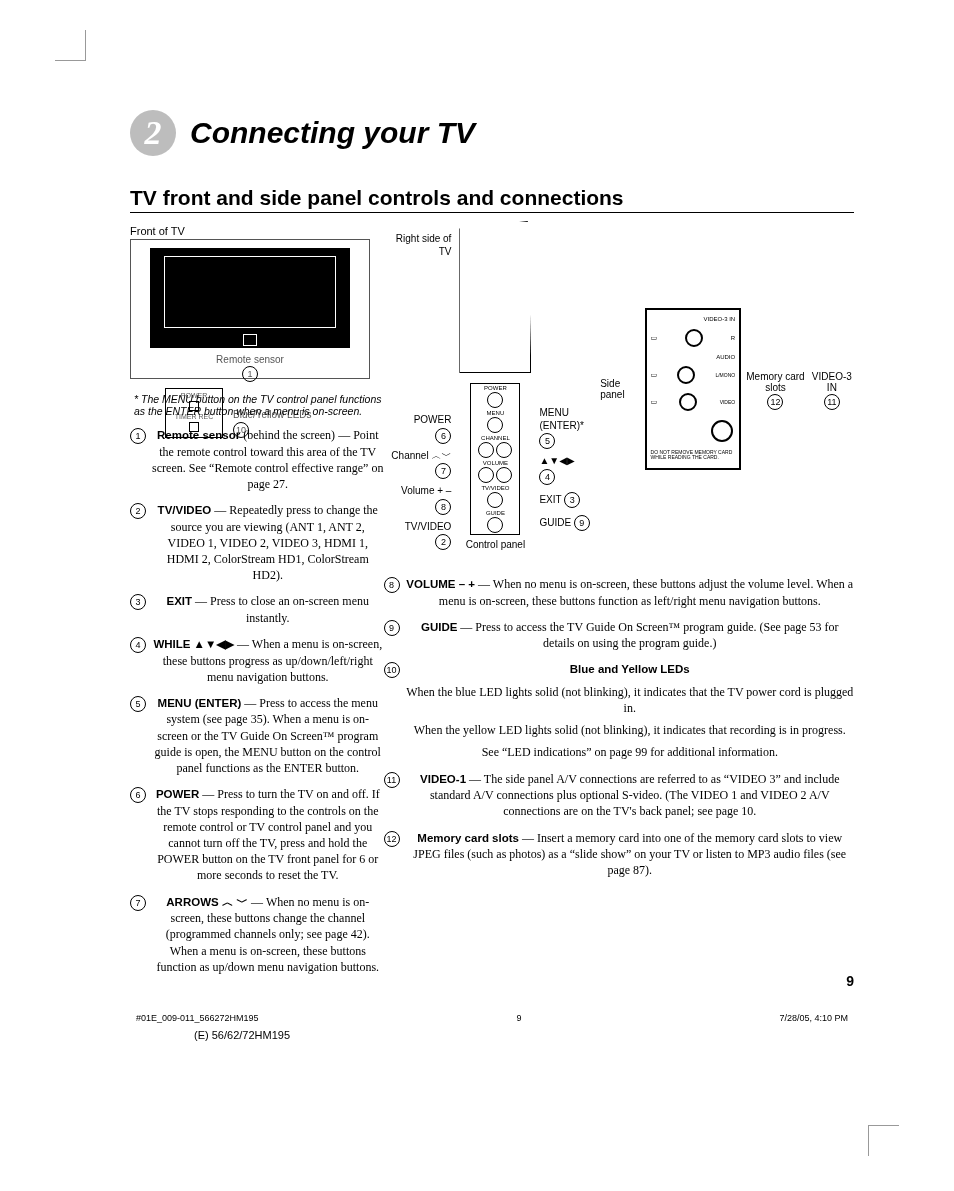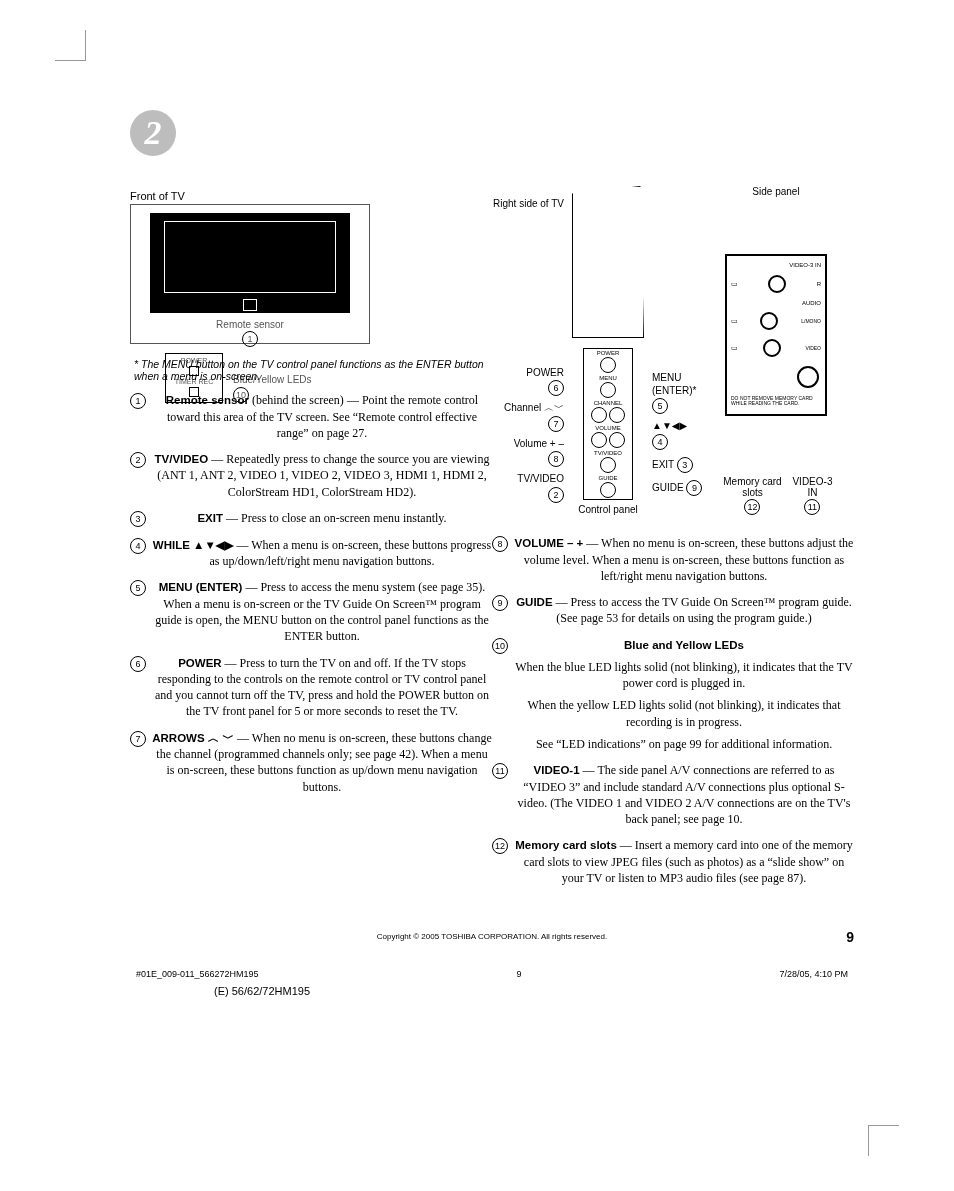--- a/index.html
+++ b/index.html
@@ -129,21 +129,21 @@
   .footer-line {
     display: flex;
     justify-content: space-between;
     font: 9px Arial, sans-serif;
     margin-top: 24px;
     padding: 0 6px;
   }
   .footer-model {
     font: 11px Arial, sans-serif;
     margin-top: 6px;
-    margin-left: 84px;
+    margin-left: 64px;
   }
   .footer-black {
     font: 9px Arial, sans-serif;
     margin-left: 80px;
     margin-top: 2px;
   }
   .tv-screen {
     width: 200px; height: 100px;
     background: #000; position: relative; margin: 4px auto 6px auto;
   }
@@ -169,22 +169,24 @@
 </head>
 <body>
 
 <div class="crop-tl"></div>
 <div class="crop-tr"></div>
 
 <div class="page">
 
   <div class="chapter-head">
     <div class="chap-num-circle">2</div>
+    <div class="chap-title">Connecting your TV</div>
   </div>
 
+  <div class="section-title">TV front and side panel controls and connections</div>
 
   <div class="cols">
 
     <div class="col">
       <div class="fig-label">Front of TV</div>
       <div class="diagram front-tv">
         <div class="tv-screen">
           <div class="tv-sensor"></div>
         </div>
         <div style="text-align:center" class="small-arial">
@@ -223,21 +225,21 @@
           <div class="def-item">
             <div class="ring">4</div>
             <div class="def-body"><b>WHILE ▲▼◀▶</b><span> — When a menu is on-screen, these buttons progress as up/down/left/right menu navigation buttons.</span></div>
           </div>
           <div class="def-item">
             <div class="ring">5</div>
             <div class="def-body"><b>MENU (ENTER)</b><span> — Press to access the menu system (see page 35). When a menu is on-screen or the TV Guide On Screen™ program guide is open, the MENU button on the control panel functions as the ENTER button.</span></div>
           </div>
           <div class="def-item">
             <div class="ring">6</div>
-            <div class="def-body"><b>POWER</b><span> — Press to turn the TV on and off. If the TV stops responding to the controls on the remote control or TV control panel and you cannot turn off the TV, press and hold the POWER button on the TV front panel for 5 or more seconds to reset the TV.</span></div>
+            <div class="def-body"><b>POWER</b><span> — Press to turn the TV on and off. If the TV stops responding to the controls on the remote control or TV control panel and you cannot turn off the TV, press and hold the POWER button on the TV front panel for 6 or more seconds to reset the TV.</span></div>
           </div>
           <div class="def-item">
             <div class="ring">7</div>
             <div class="def-body"><b>ARROWS ︿ ﹀</b><span> — When no menu is on-screen, these buttons change the channel (programmed channels only; see page 42). When a menu is on-screen, these buttons function as up/down menu navigation buttons.</span></div>
           </div>
         </div>
     </div>
 
     <div class="col">
       <div class="right-side-wrap">
@@ -279,21 +281,21 @@
         </div>
 
         <div class="callout-stack" style="width:56px;">
           <div style="height:180px"></div>
           <div class="row" style="text-align:left"><span>MENU</span><br><span>(ENTER)*</span><br><span class="ring" style="display:inline-block">5</span></div>
           <div class="row" style="text-align:left"><span>▲▼◀▶</span><br><span class="ring" style="display:inline-block">4</span></div>
           <div class="row" style="text-align:left"><span>EXIT</span> <span class="ring" style="display:inline-block">3</span></div>
           <div class="row" style="text-align:left"><span>GUIDE</span> <span class="ring" style="display:inline-block">9</span></div>
         </div>
 
-        <div style="display:flex;flex-direction:column;align-items:center;justify-content:space-between;">
+        <div style="display:flex;flex-direction:row;align-items:center;justify-content:space-between;">
           <div class="small-arial">Side panel</div>
           <div class="side-box">
             <div style="text-align:right;font-size:6px">VIDEO-3 IN</div>
             <div style="display:flex;justify-content:space-between;align-items:center">
                 <span>▭</span>
                 <span class="jack"></span>
                 <span style="font-size:6px">R</span>
               </div>
             <div style="text-align:right;font-size:6px">AUDIO</div>
             <div style="display:flex;justify-content:space-between;align-items:center">
@@ -340,21 +342,20 @@
             <div class="def-body"><b>VIDEO-1</b><span> — The side panel A/V connections are referred to as “VIDEO 3” and include standard A/V connections plus optional S-video. (The VIDEO 1 and VIDEO 2 A/V connections are on the TV's back panel; see page 10.</span></div>
           </div>
           <div class="def-item">
             <div class="ring">12</div>
             <div class="def-body"><b>Memory card slots</b><span> — Insert a memory card into one of the memory card slots to view JPEG files (such as photos) as a “slide show” on your TV or listen to MP3 audio files (see page 87).</span></div>
           </div>
         </div>
     </div>
   </div>
 
-  <div class="foot-copy">Copyright © 2005 TOSHIBA CORPORATION. All rights reserved.</div>
   <div class="page-num">9</div>
 
   <div class="footer-line">
     <span>#01E_009-011_566272HM195</span>
     <span>9</span>
     <span>7/28/05, 4:10 PM</span>
   </div>
   <div class="footer-model">(E) 56/62/72HM195</div>
 </div>
 

